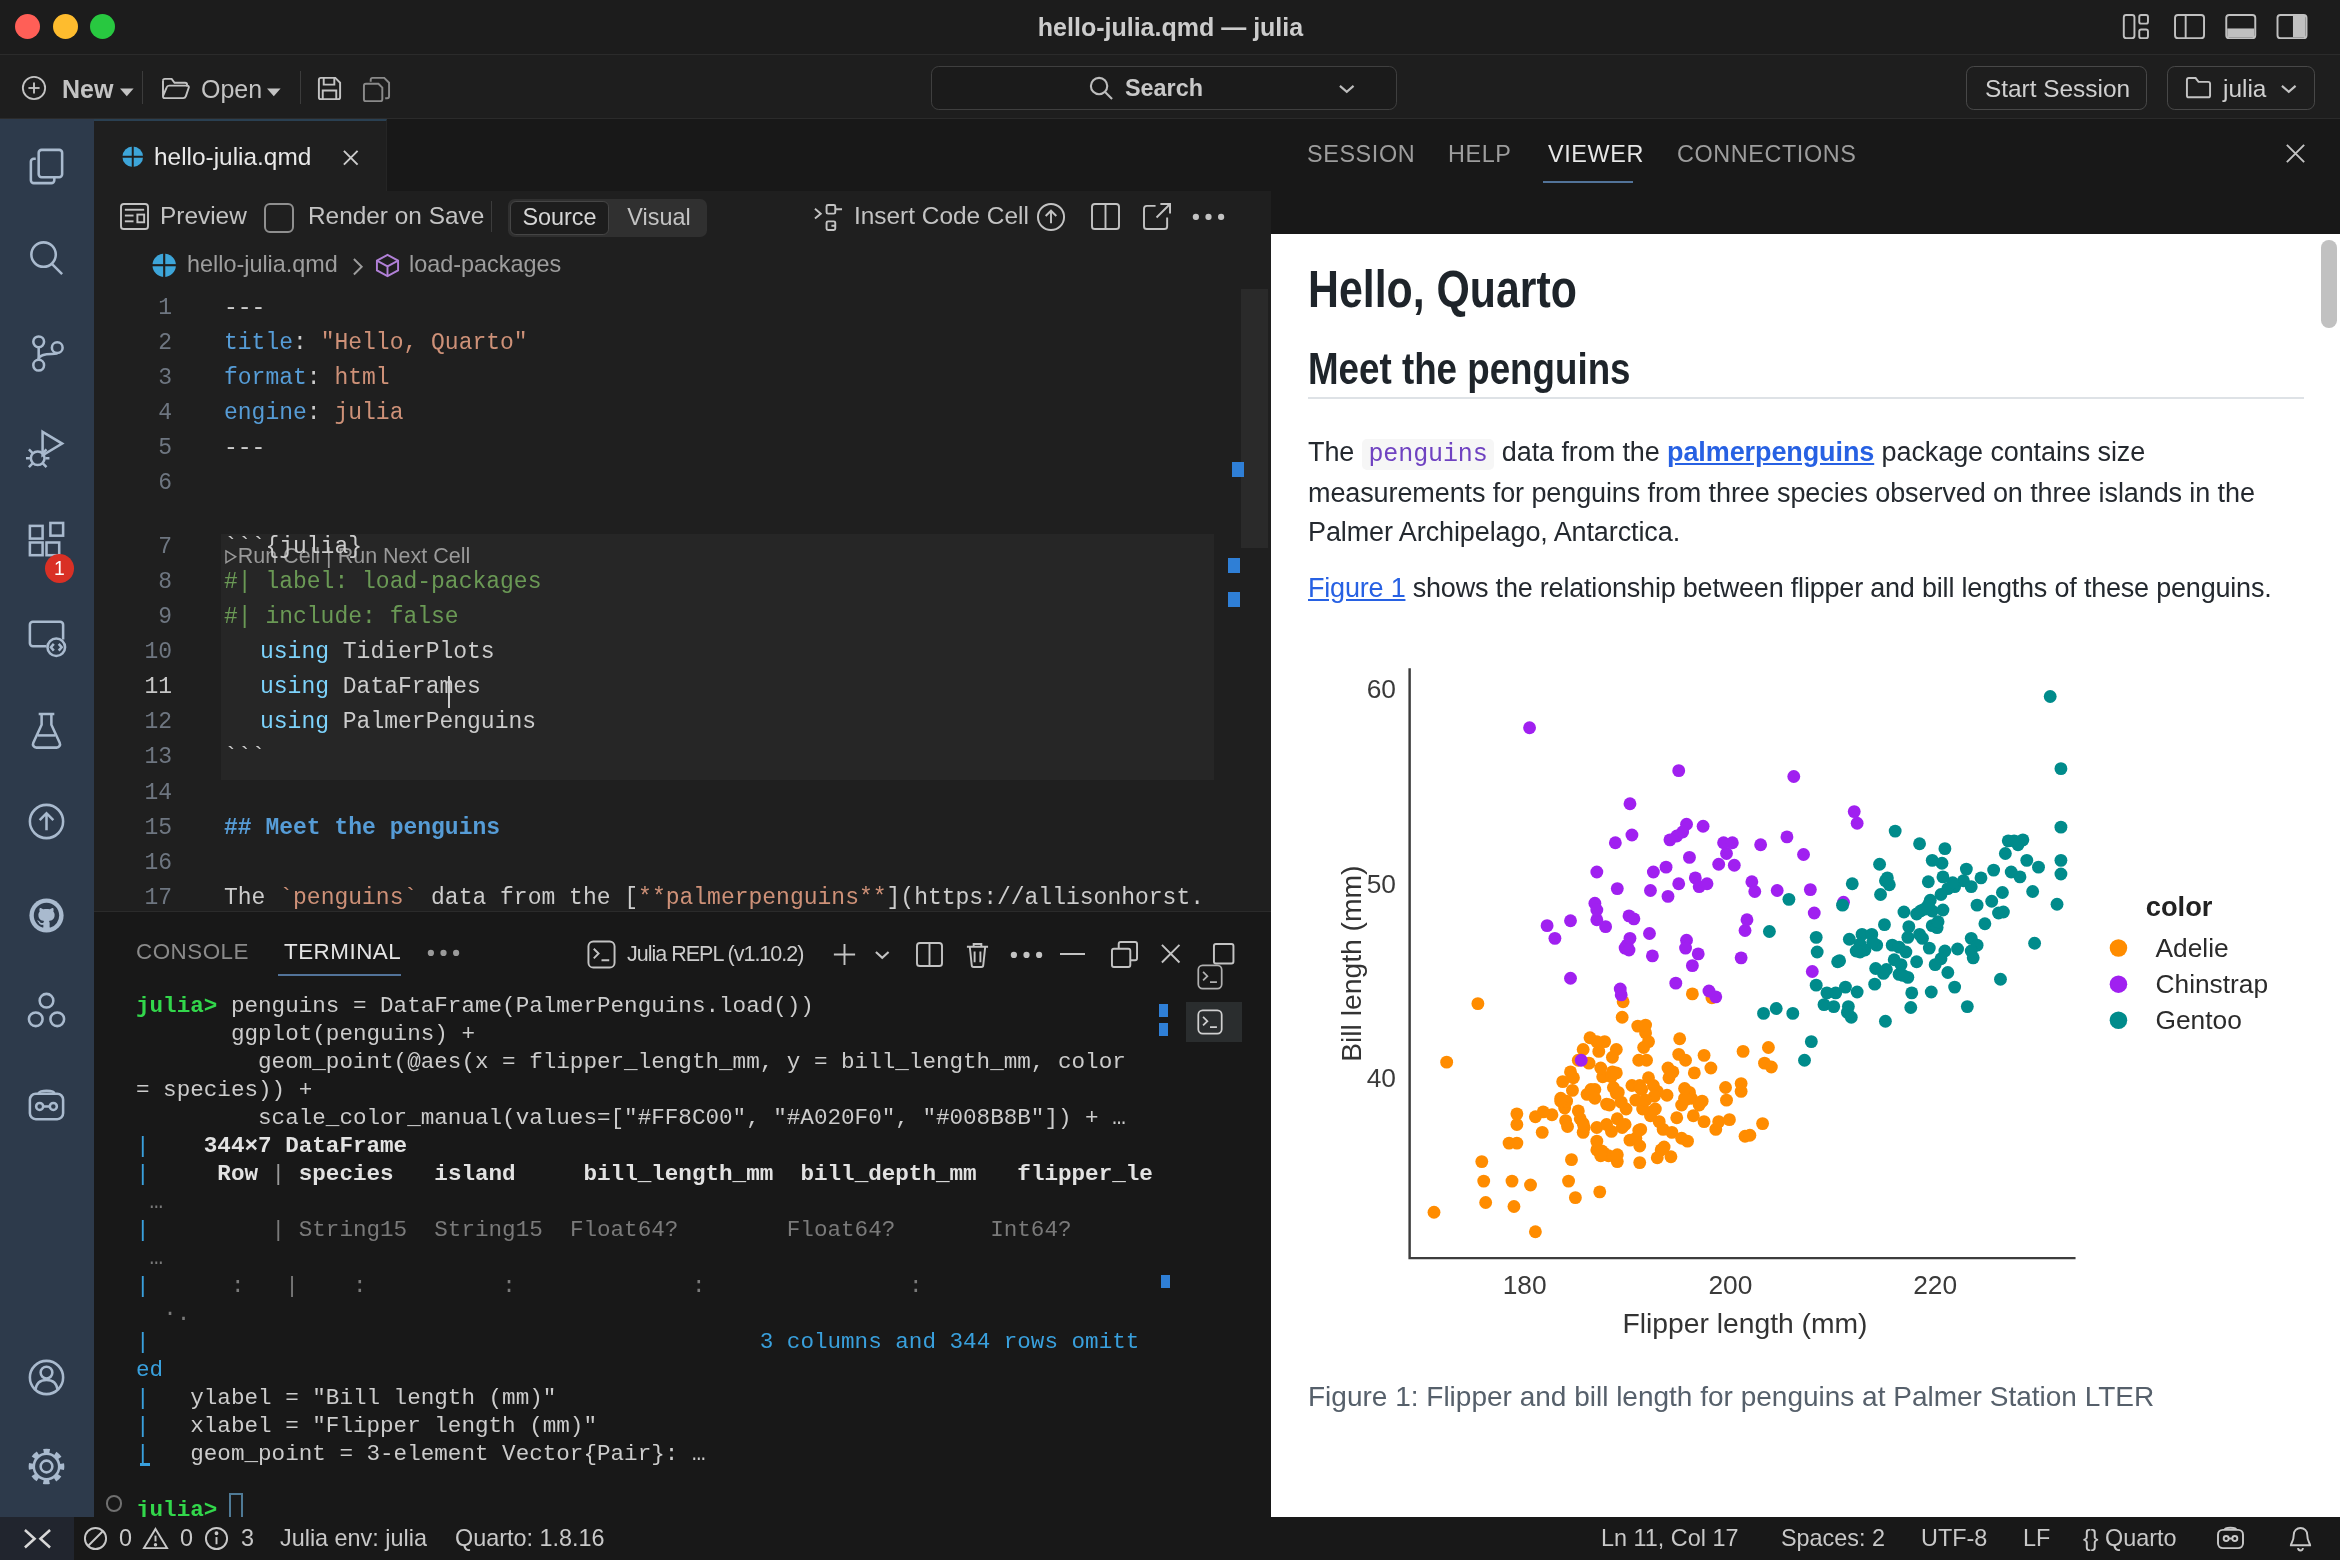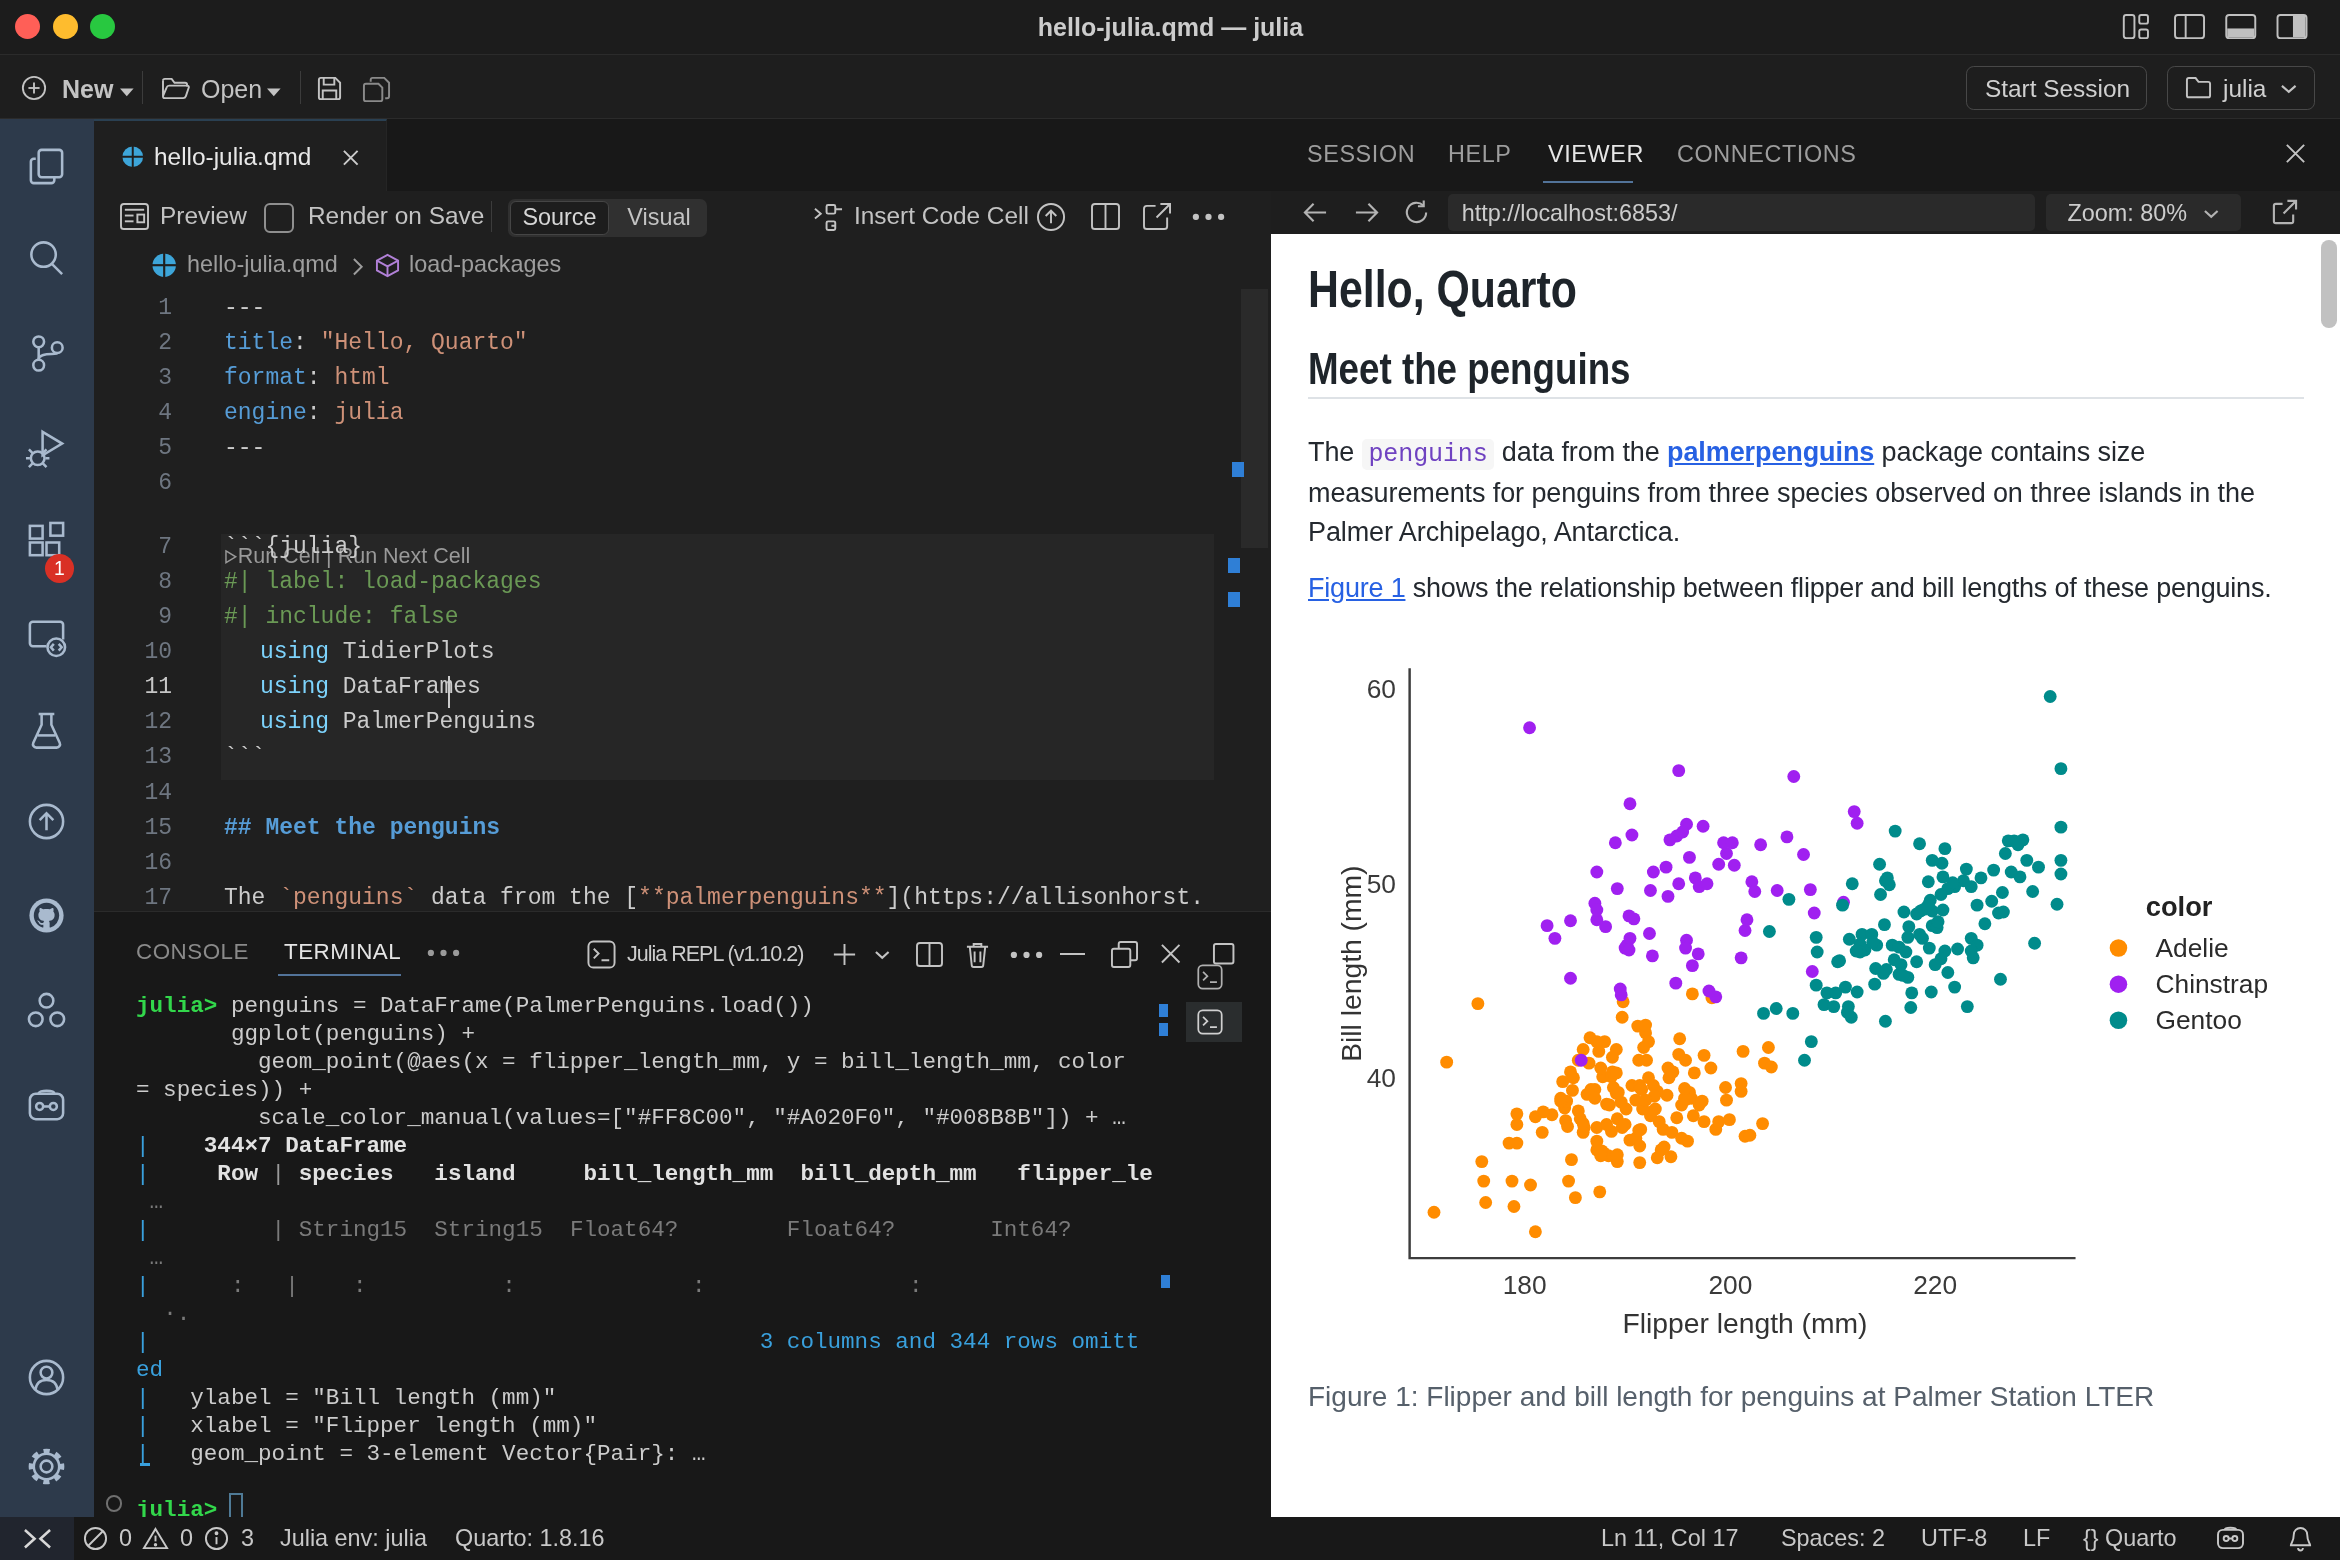--- a/index.html
+++ b/index.html
@@ -114,20 +114,30 @@
   <svg class="abs" style="left:361px; top:19.5px;" width="31" height="29" viewBox="0 0 32 30" fill="none" stroke="#8a8a8a" stroke-width="2">
     <path d="M10 7 V5 a2 2 0 0 1 2-2 h12 l5 5 v14 a2 2 0 0 1-2 2 h-2"></path>
     <path d="M3 11 a2 2 0 0 1 2-2 h13 l4 4 v12 a2 2 0 0 1-2 2 H5 a2 2 0 0 1-2-2 Z"></path>
   </svg>
   <svg class="abs" style="left:817px; top:72px;" width="21.5" height="29" viewBox="0 0 22 30" fill="none" stroke="#9a9a9a" stroke-width="2.5">
       <path d="M16 4 L6 15 L16 26"></path>
     </svg>
   <svg class="abs" style="left:870px; top:72px;" width="21.5" height="29" viewBox="0 0 22 30" fill="none" stroke="#9a9a9a" stroke-width="2.5">
       <path d="M6 4 L16 15 L6 26"></path>
     </svg>
+  <div id="searchbox">
+    <svg class="abs" style="left:156px; top:8.8px;" width="26" height="26" viewBox="0 0 27 27" fill="none" stroke="#bdbdbd" stroke-width="2.2">
+      <circle cx="11.5" cy="11.5" r="8.5"></circle>
+        <line x1="17.5" y1="17.5" x2="25" y2="25"></line>
+    </svg>
+    <div class="abs" style="left:193px; top:8.8px; color:#c8c8c8; font-size:23.4px; font-weight:bold;">Search</div>
+    <svg class="abs" style="left:405px; top:16.6px;" width="19.5" height="11.7" viewBox="0 0 20 12" fill="none" stroke="#bdbdbd" stroke-width="2.2">
+        <path d="M3 3 L10 9 L17 3"></path>
+      </svg>
+  </div>
   <div class="btn" style="left:1966px; width:181px;">
     <div class="abs" style="left:0; top:8.8px; width:181px; text-align:center; color:#d0d0d0; font-size:24.4px;">Start Session</div>
   </div>
   <div class="btn" style="left:2167px; width:148px;">
     <svg class="abs" style="left:16.6px; top:9.8px;" width="27" height="23.4" viewBox="0 0 28 24" fill="none" stroke="#c3c3c3" stroke-width="2">
       <path d="M2 4 a2 2 0 0 1 2-2 h7 l3 4 h10 a2 2 0 0 1 2 2 v12 a2 2 0 0 1-2 2 H4 a2 2 0 0 1-2-2 Z"></path>
     </svg>
     <div class="abs" style="left:55px; top:8.8px; color:#d0d0d0; font-size:24.4px;">julia</div>
     <svg class="abs" style="left:111px; top:16.6px;" width="19.5" height="11.7" viewBox="0 0 20 12" fill="none" stroke="#c3c3c3" stroke-width="2.2">
         <path d="M3 3 L10 9 L17 3"></path>
@@ -413,45 +423,20 @@
 <div id="rightpane">
   <div id="rpheader">
     <div class="rptab" style="left:36px;">SESSION</div>
     <div class="rptab" style="left:177px;">HELP</div>
     <div class="rptab" style="left:277px; color:#e7e7e7;">VIEWER</div>
     <div class="abs" style="left:272px; top:62px; width:90px; height:2px; background:#527399;"></div>
     <div class="rptab" style="left:406px;">CONNECTIONS</div>
     <svg class="abs" style="left:1012px; top:22.4px;" width="25" height="25" viewBox="0 0 26 26" stroke="#c3c3c3" stroke-width="2">
         <path d="M4 4 L22 22 M22 4 L4 22"></path>
       </svg>
-  </div>
-  <div id="browserbar">
-    <svg class="abs" style="left:30px; top:8.8px;" width="29" height="25" viewBox="0 0 30 26" fill="none" stroke="#b3b3b3" stroke-width="2.2">
-      <path d="M26 13 H4 M13 4 L4 13 L13 22"></path>
-    </svg>
-    <svg class="abs" style="left:81px; top:8.8px;" width="29" height="25" viewBox="0 0 30 26" fill="none" stroke="#b3b3b3" stroke-width="2.2">
-      <path d="M4 13 H26 M17 4 L26 13 L17 22"></path>
-    </svg>
-    <svg class="abs" style="left:132px; top:7.8px;" width="27" height="27" viewBox="0 0 28 28" fill="none" stroke="#b3b3b3" stroke-width="2.2">
-      <path d="M24 14 a10 10 0 1 1-3-7.2"></path>
-        <path d="M21.5 1.5 V7.5 H15.5" fill="none"></path>
-    </svg>
-    <div class="urlbox" style="left:177px; width:587px;">
-      <div class="abs" style="left:13.7px; top:5.9px; color:#cccccc; font-size:23.4px;">http://localhost:6853/</div>
-    </div>
-    <div class="urlbox" style="left:775px; width:195px;">
-      <div class="abs" style="left:21.5px; top:5.9px; color:#cccccc; font-size:23.4px;">Zoom: 80%</div>
-      <svg class="abs" style="left:156px; top:13.7px;" width="18.5" height="11.7" viewBox="0 0 19 12" fill="none" stroke="#b3b3b3" stroke-width="2.2">
-          <path d="M3 3 L9.5 9 L16 3"></path>
-        </svg>
-    </div>
-    <svg class="abs" style="left:1000px; top:7.8px;" width="27" height="27" viewBox="0 0 28 28" fill="none" stroke="#b3b3b3" stroke-width="2.2">
-      <path d="M12 5 H5 a2 2 0 0 0-2 2 v16 a2 2 0 0 0 2 2 h16 a2 2 0 0 0 2-2 v-7"></path>
-      <path d="M17 2 h9 v9 M26 2 L13 15"></path>
-    </svg>
   </div>
   <div id="viewer">
     <div class="vh1" style="top:28px; font-size:51px; line-height:55px; transform:scaleX(0.84); transform-origin:0 0;">Hello, Quarto</div>
     <div class="vh1" style="top:110px; font-size:44px; line-height:49px; transform:scaleX(0.835); transform-origin:0 0;">Meet the penguins</div>
     <div class="abs" style="left:37px; top:163px; width:996px; height:2px; background:#dee2e6;"></div>
     <div class="abs" style="left:37px; top:199px; width:987px; font-size:27px; letter-spacing:-0.1px; line-height:39px; color:#24292f;">The <span style="font-family:'Liberation Mono',monospace; font-size:25px; color:#6f42c1; background:#f6f6f6; border-radius:4.9px; padding:1px 6.8px;">penguins</span> data from the <a class="blue" style="font-weight:bold;">palmerpenguins</a> package contains size measurements for penguins from three species observed on three islands in the Palmer Archipelago, Antarctica.</div>
     <div class="abs" style="left:37px; top:335px; width:1053px; font-size:27px; letter-spacing:-0.2px; line-height:39px; color:#24292f;"><a class="blue">Figure 1</a> shows the relationship between flipper and bill lengths of these penguins.</div>
     <svg class="abs" style="left:41px; top:405px;" width="1024" height="741" viewBox="0 0 1050 760" font-family="Liberation Sans, sans-serif">
       <path d="M100 30 V635 H783" fill="none" stroke="#3d3d3d" stroke-width="2.5"></path>
       <g font-size="27" fill="#3a3a3a">

